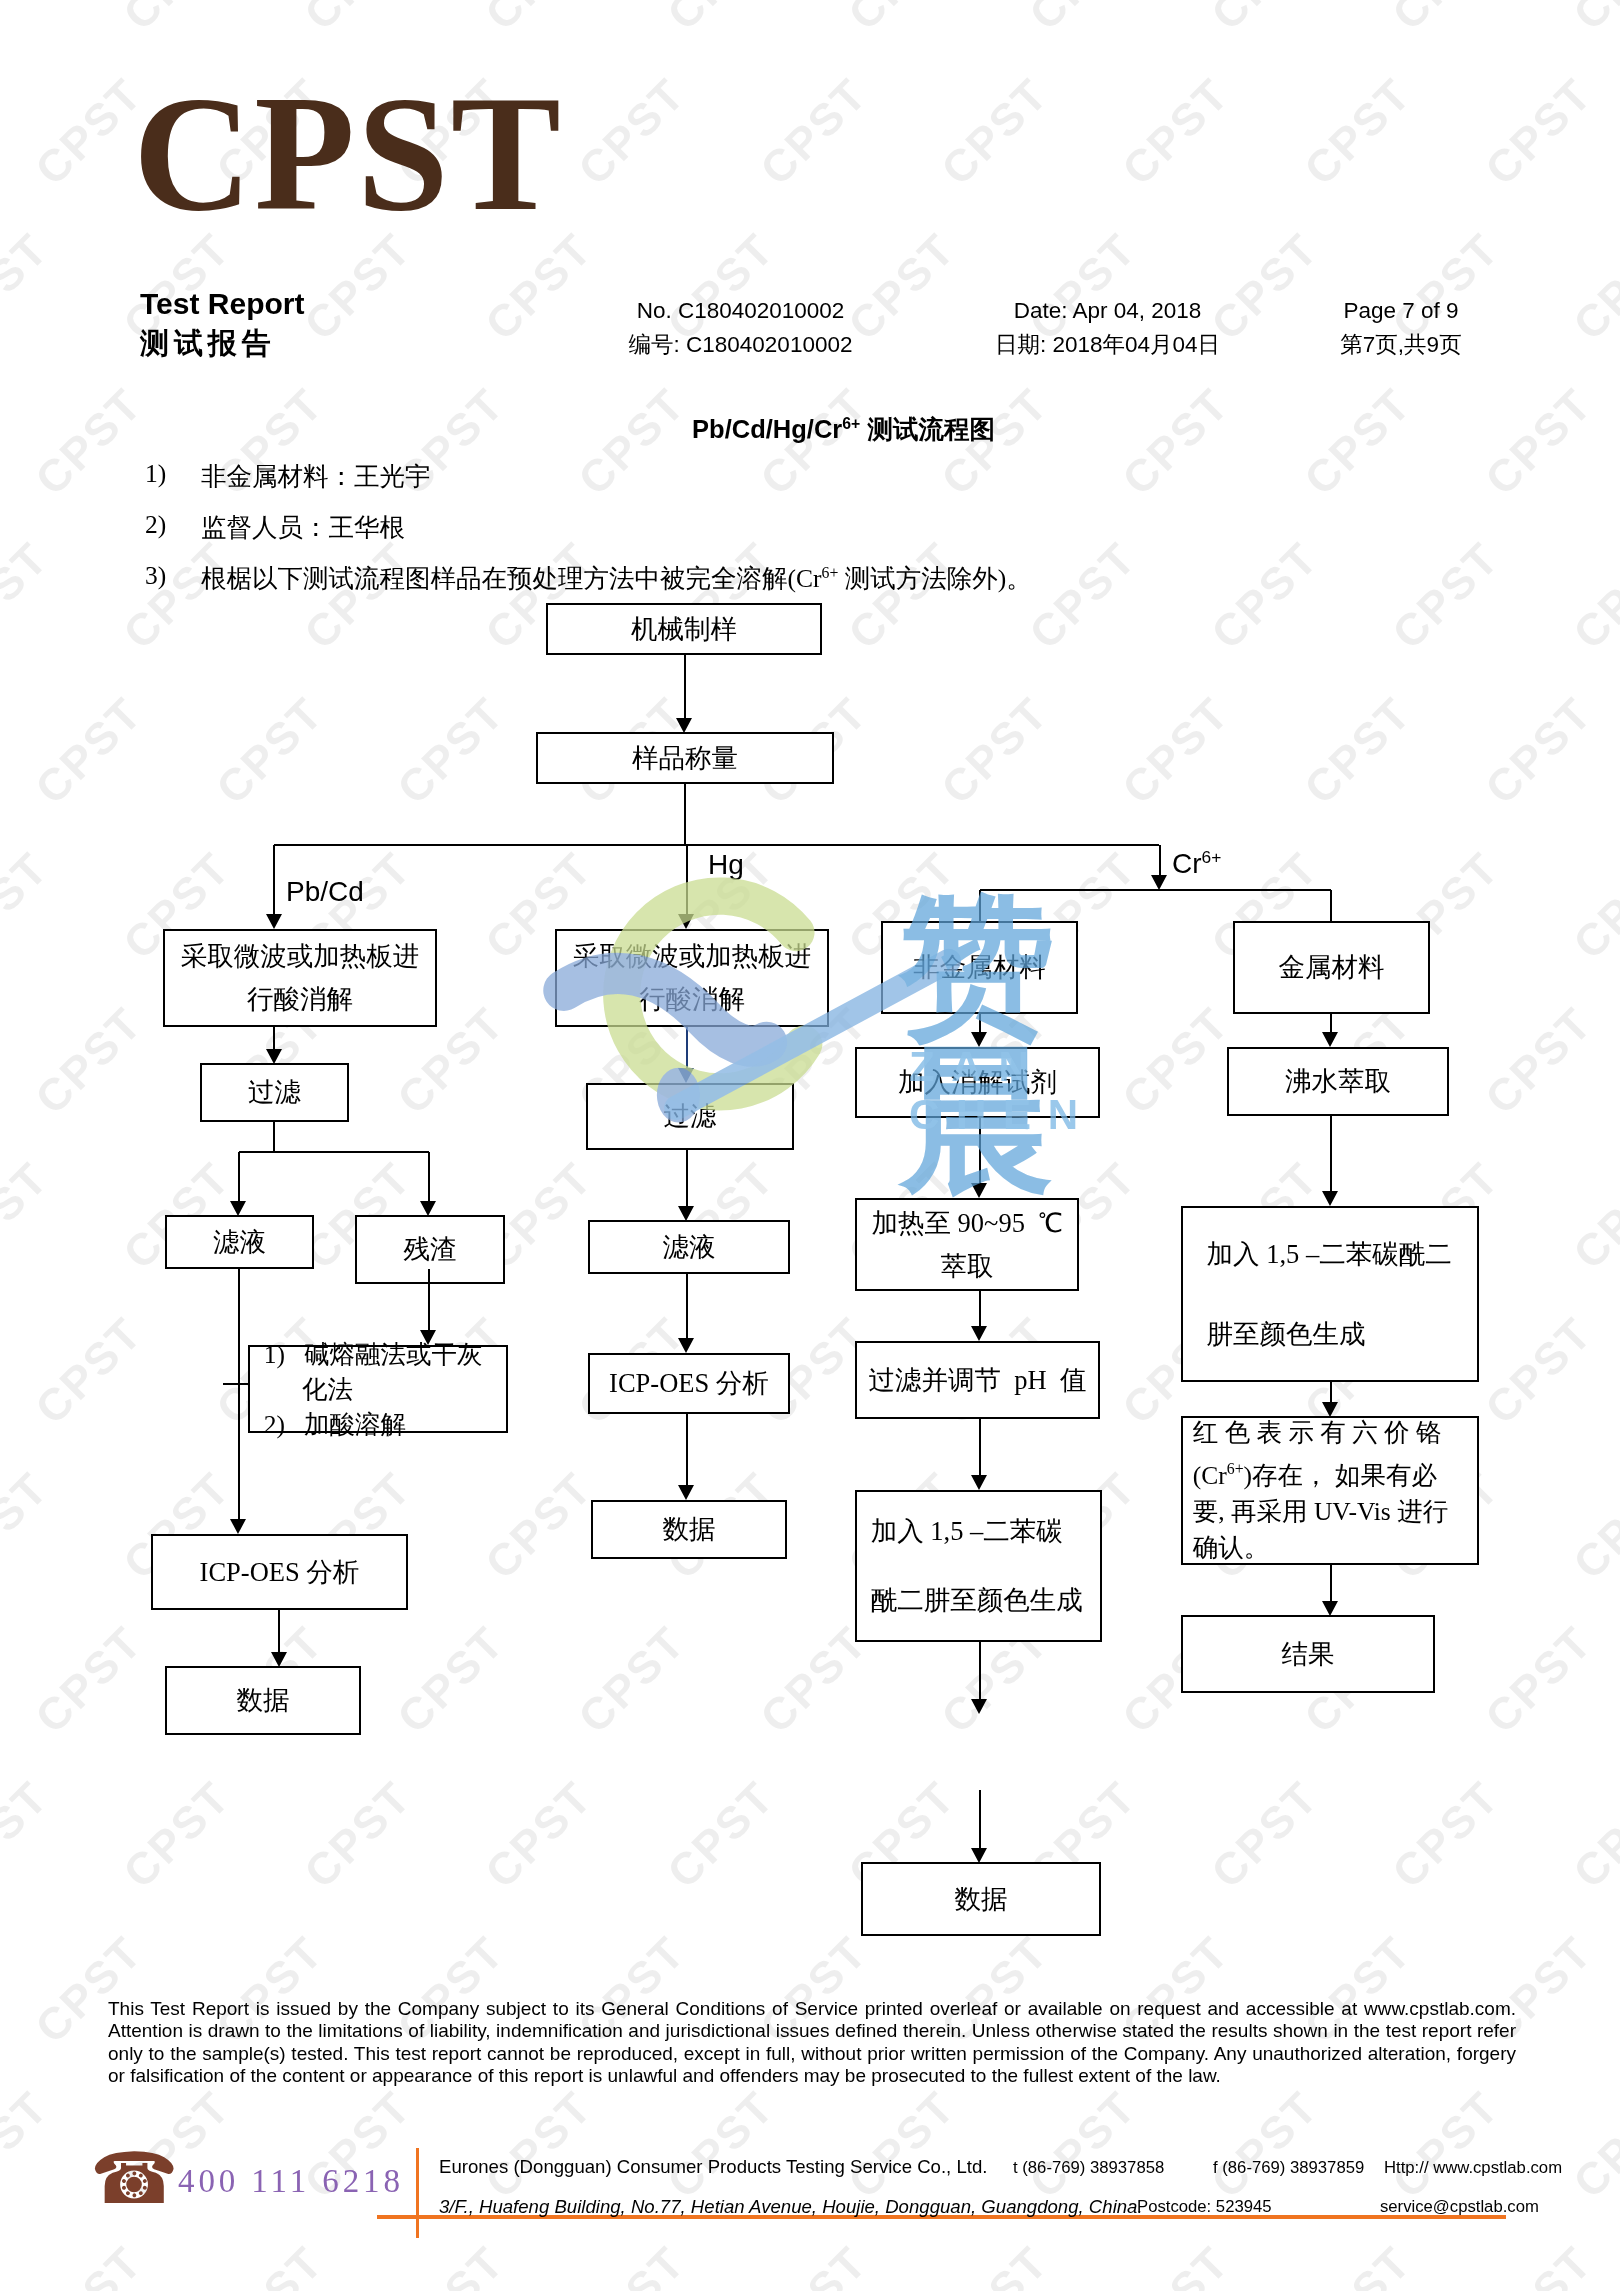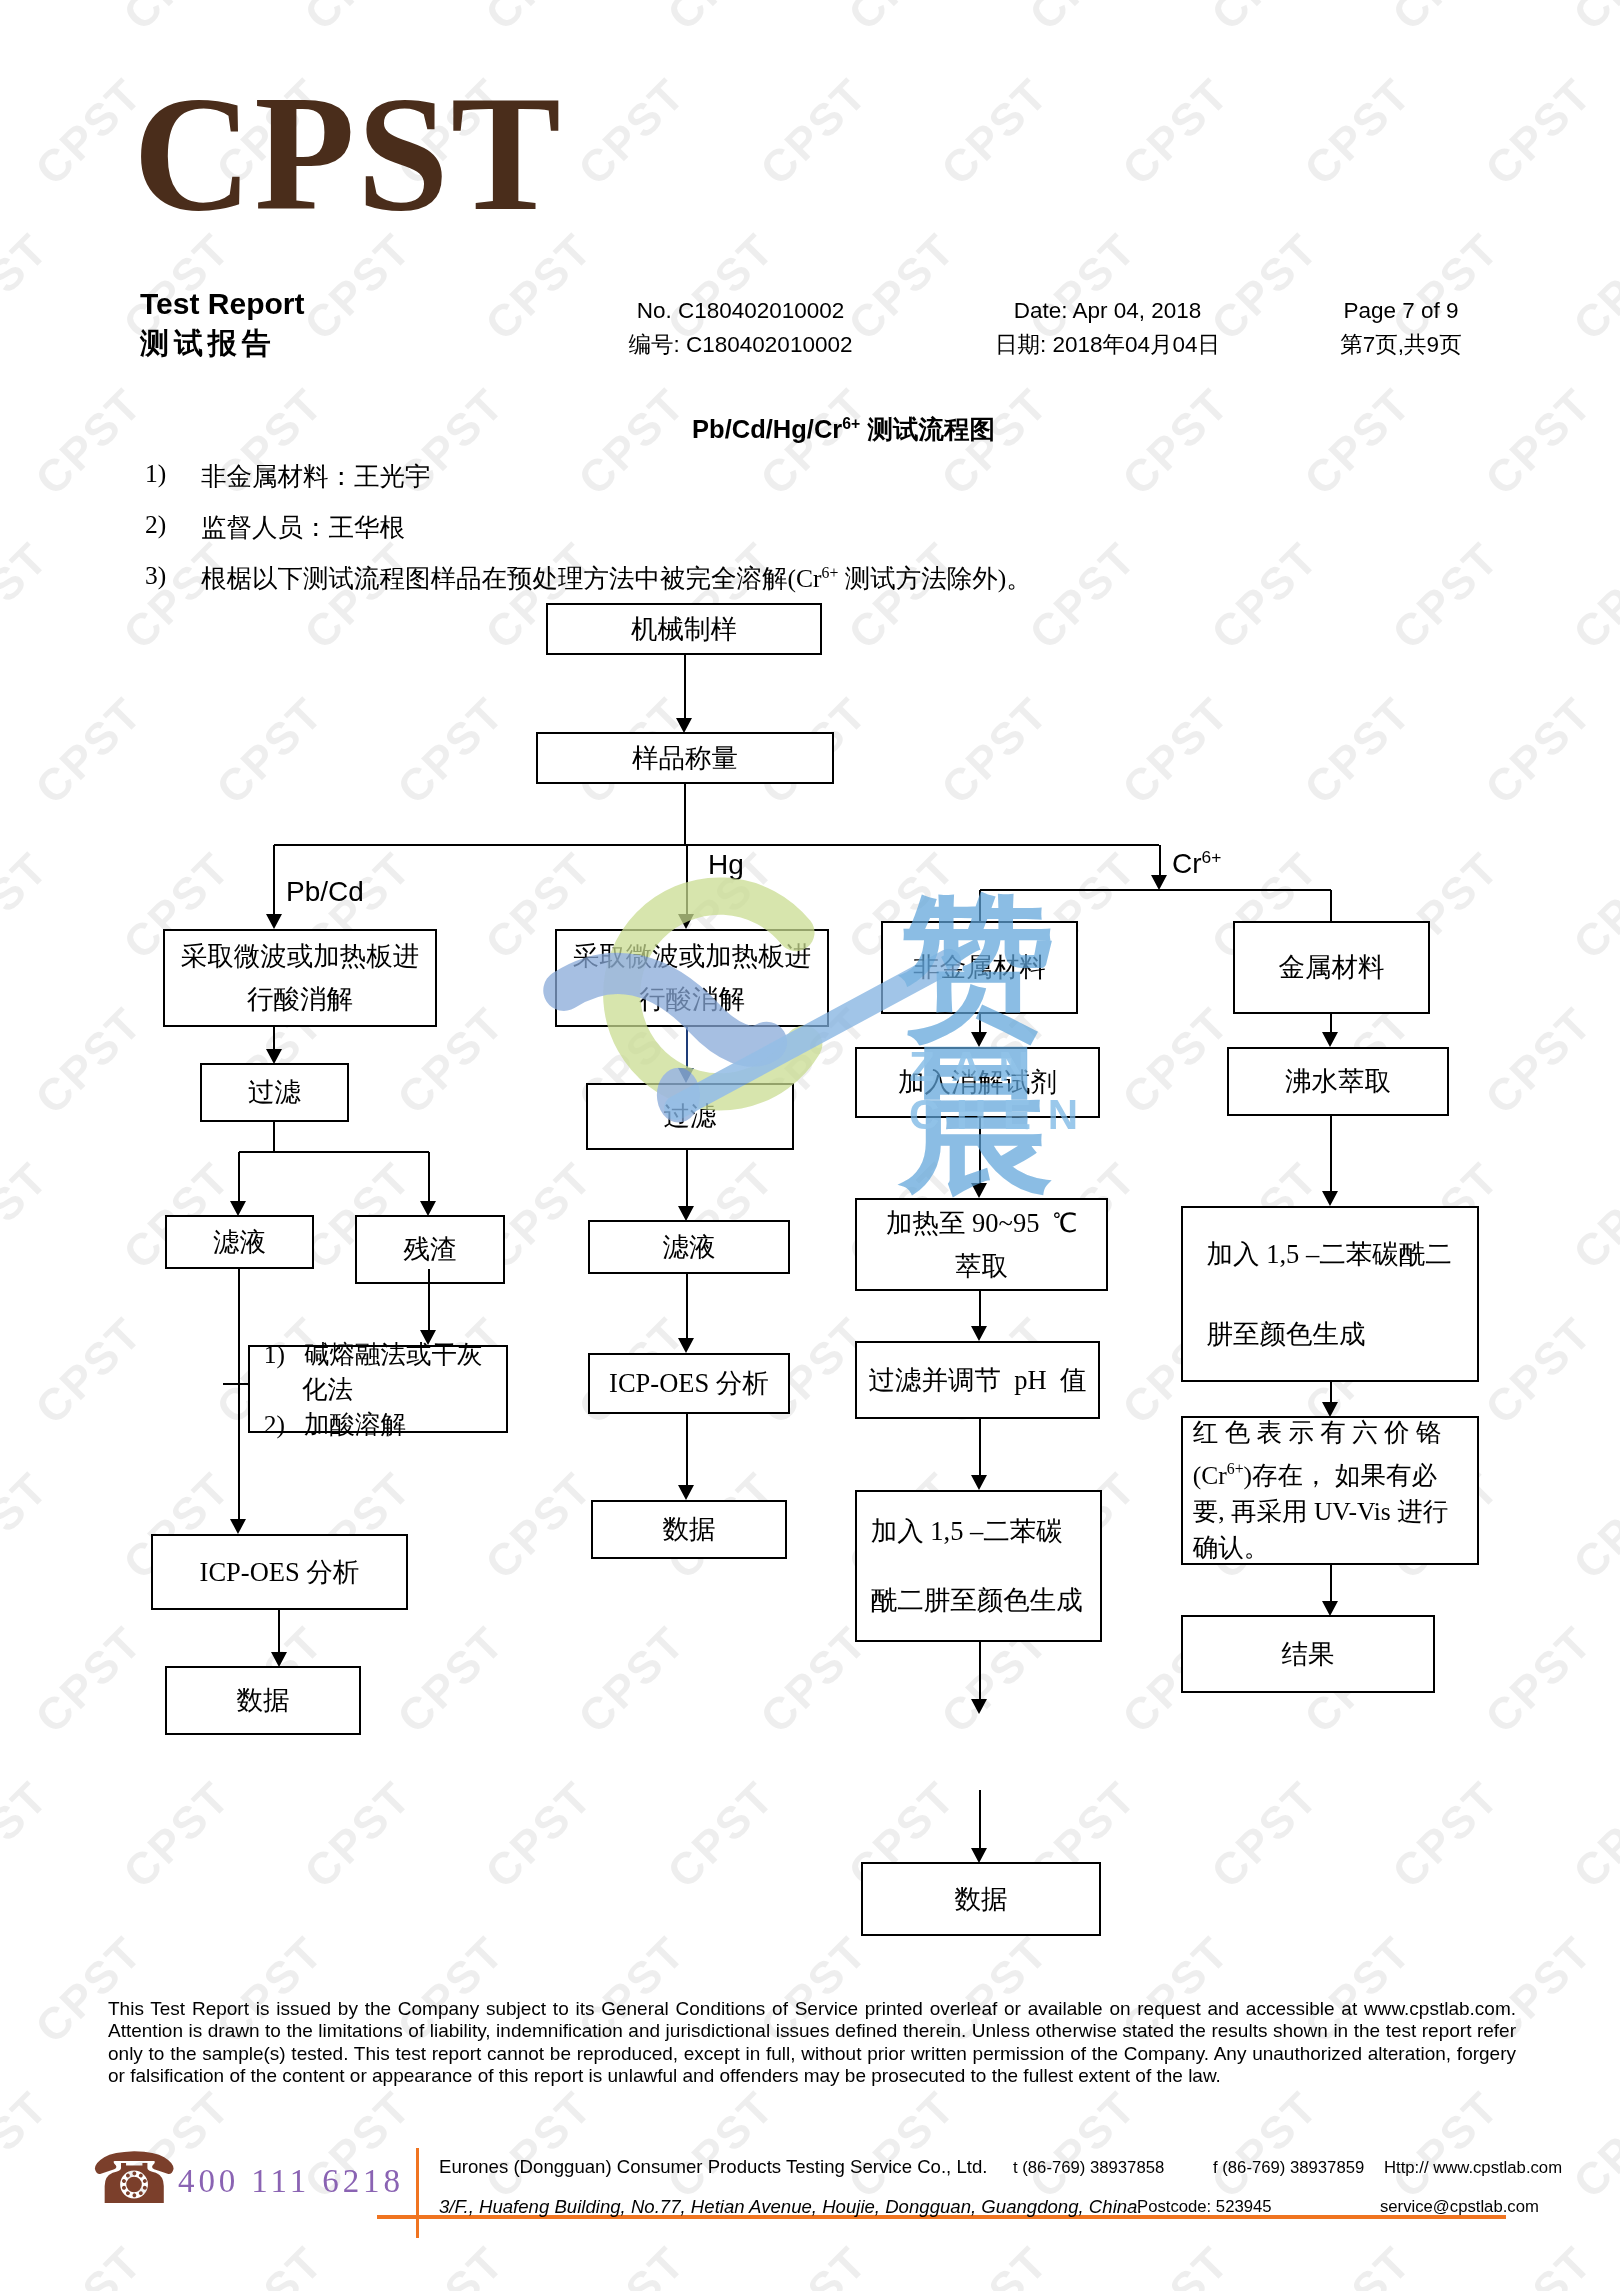--- a/index.html
+++ b/index.html
@@ -261,21 +261,21 @@
 行酸消解</div>
     <div class="fb" style="left:881px;top:921px;width:197px;height:93px">非金属材料</div>
     <div class="fb" style="left:1233px;top:921px;width:197px;height:93px">金属材料</div>
     <div class="fb" style="left:200px;top:1063px;width:149px;height:59px">过滤</div>
     <div class="fb" style="left:586px;top:1083px;width:208px;height:67px">过滤</div>
     <div class="fb" style="left:855px;top:1047px;width:245px;height:71px">加入消解试剂</div>
     <div class="fb" style="left:1227px;top:1047px;width:222px;height:69px">沸水萃取</div>
     <div class="fb" style="left:165px;top:1215px;width:149px;height:54px">滤液</div>
     <div class="fb" style="left:355px;top:1215px;width:150px;height:69px">残渣</div>
     <div class="fb" style="left:588px;top:1220px;width:202px;height:54px">滤液</div>
-    <div class="fb ml" style="left:855px;top:1198px;width:253px;height:93px">加热至 90~95  ℃
+    <div class="fb ml" style="left:855px;top:1198px;width:224px;height:93px">加热至 90~95  ℃
 萃取</div>
     <div class="fb ta-l" style="left:1181px;top:1206px;width:298px;height:176px;line-height:80px;padding-left:23.5px;">加入 1,5 –二苯碳酰二
 肼至颜色生成</div>
     <div class="fb thick ta-l" style="left:248px;top:1345px;width:260px;height:88px;font-size:25.5px;line-height:35px;padding-left:13.7px;">1)   碱熔融法或干灰
       化法
 2)   加酸溶解</div>
     <div class="fb" style="left:855px;top:1341px;width:245px;height:78px">过滤并调节  pH  值</div>
     <div class="fb" style="left:588px;top:1353px;width:202px;height:61px">ICP-OES 分析</div>
     <div class="fb" style="left:591px;top:1500px;width:196px;height:59px">数据</div>
     <div class="fb" style="left:151px;top:1534px;width:257px;height:76px">ICP-OES 分析</div>

